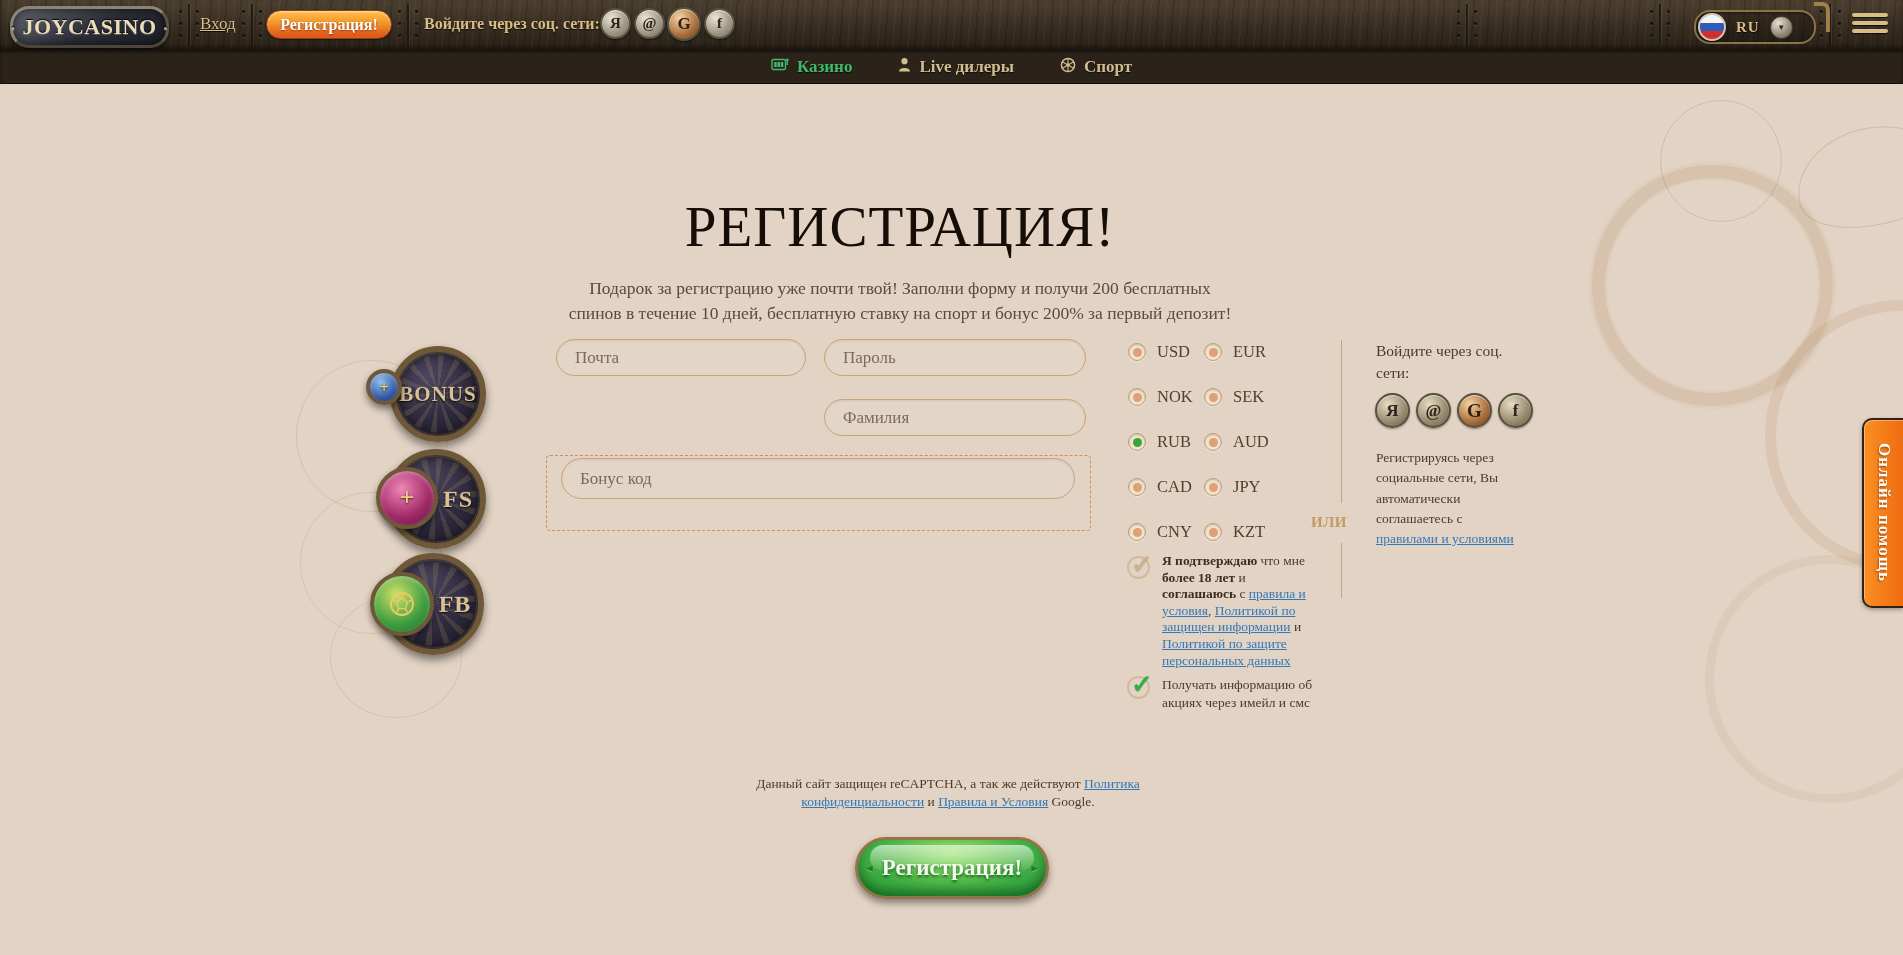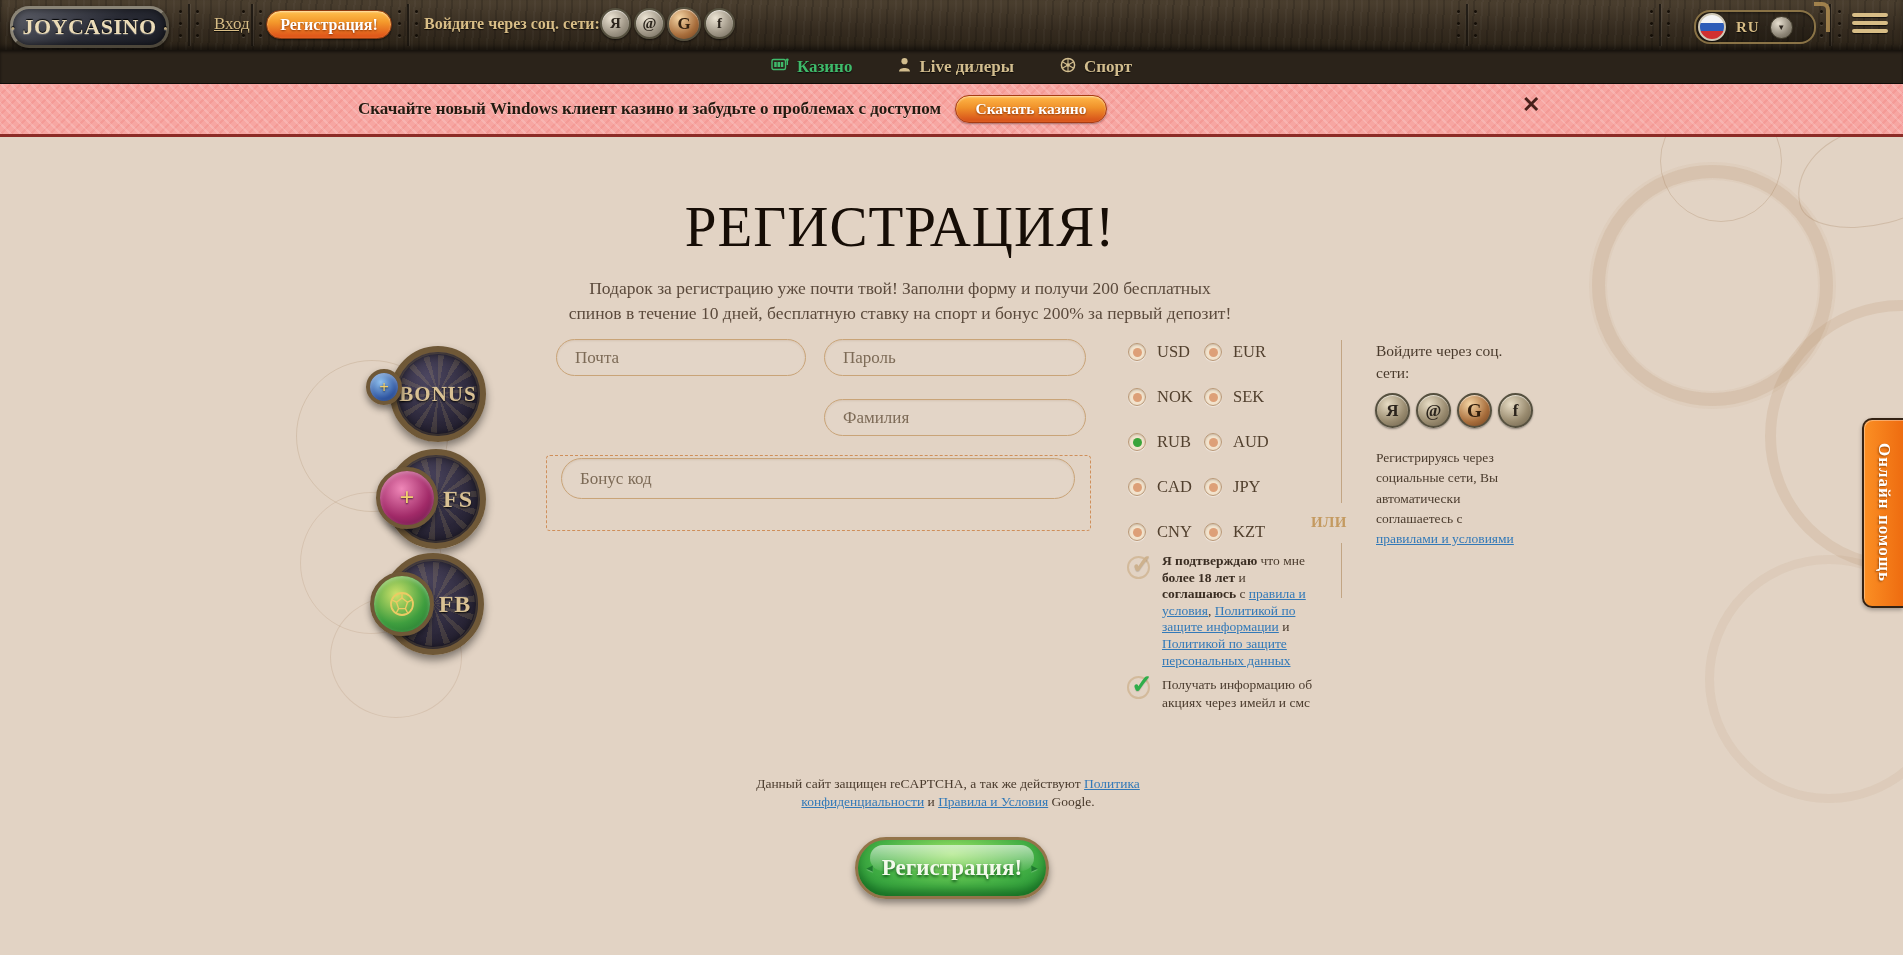--- a/index.html
+++ b/index.html
@@ -31,21 +31,21 @@
   .logo-plate{left:10px;top:6px;width:153px;height:36px;border-radius:19px;
     background:linear-gradient(150deg,#61636d,#2a2c36 55%,#1b1d26);
     border:3px solid #8b8577;border-bottom-color:#4c463a;border-right-color:#5b5547;
     box-shadow:0 2px 4px rgba(0,0,0,.55),inset 0 0 9px rgba(0,0,0,.65);
     display:flex;align-items:center;justify-content:center;cursor:pointer;}
   .logo-text{color:#ecdcb8;font-size:22px;font-weight:bold;letter-spacing:.5px;
     text-shadow:0 -1px 1px #000,0 1px 1px rgba(255,255,255,.25);}
   .logo-text::before,.logo-text::after{content:"•";color:#bda97f;font-size:11px;vertical-align:2px;margin:0 7px;}
 
   .tb-login{left:200px;top:14px;color:#d8bd86;font-size:17px;text-decoration:underline;cursor:pointer;
-    text-shadow:0 1px 1px rgba(0,0,0,.7);margin-left:14px;}
+    text-shadow:0 1px 1px rgba(0,0,0,.7);}
   .tb-register{left:266px;top:10px;width:126px;height:29px;border-radius:15px;cursor:pointer;
     background:linear-gradient(#ffc14e,#f49a2c 40%,#e05a1b 90%);
     border:1px solid #8d3b10;box-shadow:0 1px 2px rgba(0,0,0,.5),inset 0 1px 2px rgba(255,255,255,.55);
     color:#fff;font-size:16px;font-weight:bold;display:flex;align-items:center;justify-content:center;
     font-family:inherit;text-shadow:0 1px 2px rgba(120,40,0,.8);}
   .tb-social-prompt{left:424px;top:15px;color:#d8bd86;font-size:16px;font-weight:bold;text-shadow:0 1px 1px rgba(0,0,0,.7);}
 
   .soc-ic{position:absolute;top:8px;width:27px;height:27px;border-radius:50%;cursor:pointer;
     background:radial-gradient(circle at 35% 30%,#ece4d4,#a39a8a 55%,#6e6759);
     border:2px solid #55503f;box-shadow:0 1px 2px rgba(0,0,0,.6),inset 0 1px 1px rgba(255,255,255,.6);
@@ -265,25 +265,20 @@
     <div class="tab">
       <svg width="16" height="16" viewBox="0 0 16 16">
         <circle cx="8" cy="8" r="6.6" fill="none" stroke="currentColor" stroke-width="1.5"></circle>
         <circle cx="8" cy="8" r="1.7" fill="currentColor"></circle>
         <path d="M8 1.4 V14.6 M2.3 4.7 L13.7 11.3 M2.3 11.3 L13.7 4.7" stroke="currentColor" stroke-width="1.1"></path>
       </svg>
       <span>Спорт</span>
     </div>
   </div>
 
-  <div class="abs banner">
-    <span class="abs banner-text">Скачайте новый Windows клиент казино и забудьте о проблемах с доступом</span>
-    <button class="abs banner-btn">Скачать казино</button>
-    <span class="abs banner-close">✕</span>
-  </div>
 
   <div class="abs reg-title">РЕГИСТРАЦИЯ!</div>
   <div class="abs reg-sub">
     <div>Подарок за регистрацию уже почти твой! Заполни форму и получи 200 бесплатных</div>
     <div>спинов в течение 10 дней, бесплатную ставку на спорт и бонус 200% за первый депозит!</div>
   </div>
 
   <div class="badge-circle bc1">
     <span class="badge-label">BONUS</span>
   </div>
@@ -357,21 +352,21 @@
       </span>
     <span class="cur-label">CNY</span>
     <span class="radio">
         <span class="dot"></span>
       </span>
     <span class="cur-label">KZT</span>
   </div>
 
   <span class="check chk1"></span>
   <div class="abs agree-text">
-    <b>Я подтверждаю</b><span> что мне </span><b>более 18 лет</b><span> и </span><b>соглашаюсь</b><span> с </span><a class="lnk">правила и условия</a><span>, </span><a class="lnk">Политикой по защите информации</a><span> и </span><a class="lnk">Политикой по защите персональных данных</a>
+    <b>Я подтверждаю</b><span> что мне </span><b>более 18 лет</b><span> и </span><b>соглашаюсь</b><span> с </span><a class="lnk">правила и условия</a><span>, </span><a class="lnk">Политикой по защищен информации</a><span> и </span><a class="lnk">Политикой по защите персональных данных</a>
   </div>
 
   <span class="check green chk2"></span>
   <div class="abs promo-text">Получать информацию об акциях через имейл и смс</div>
 
   <div class="vdiv vd1"></div>
   <div class="vdiv vd2"></div>
   <span class="abs or-label">ИЛИ</span>
 
   <div class="abs rs-head">Войдите через соц. сети:</div>

